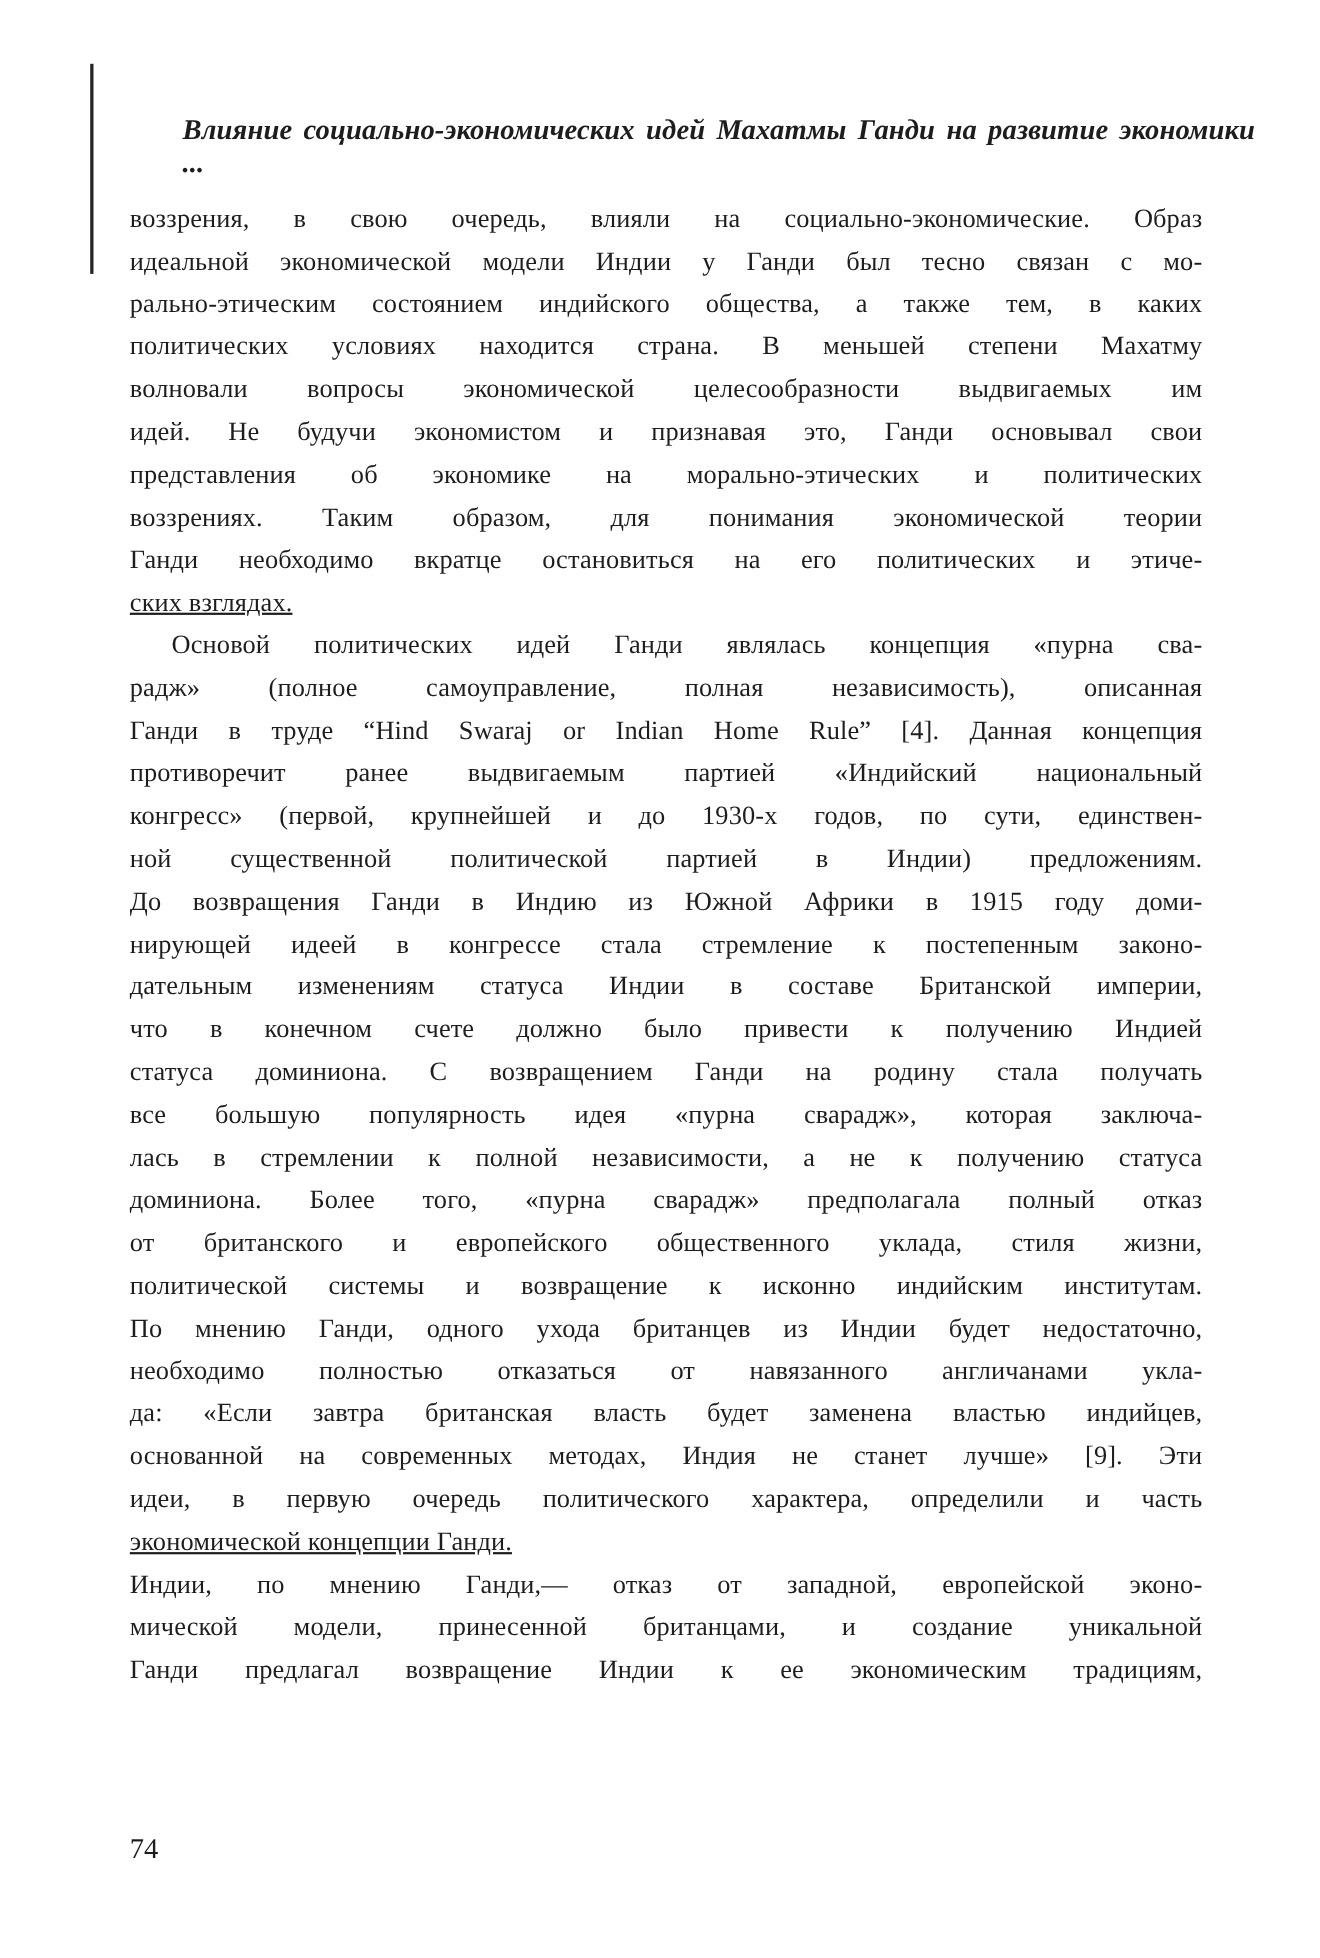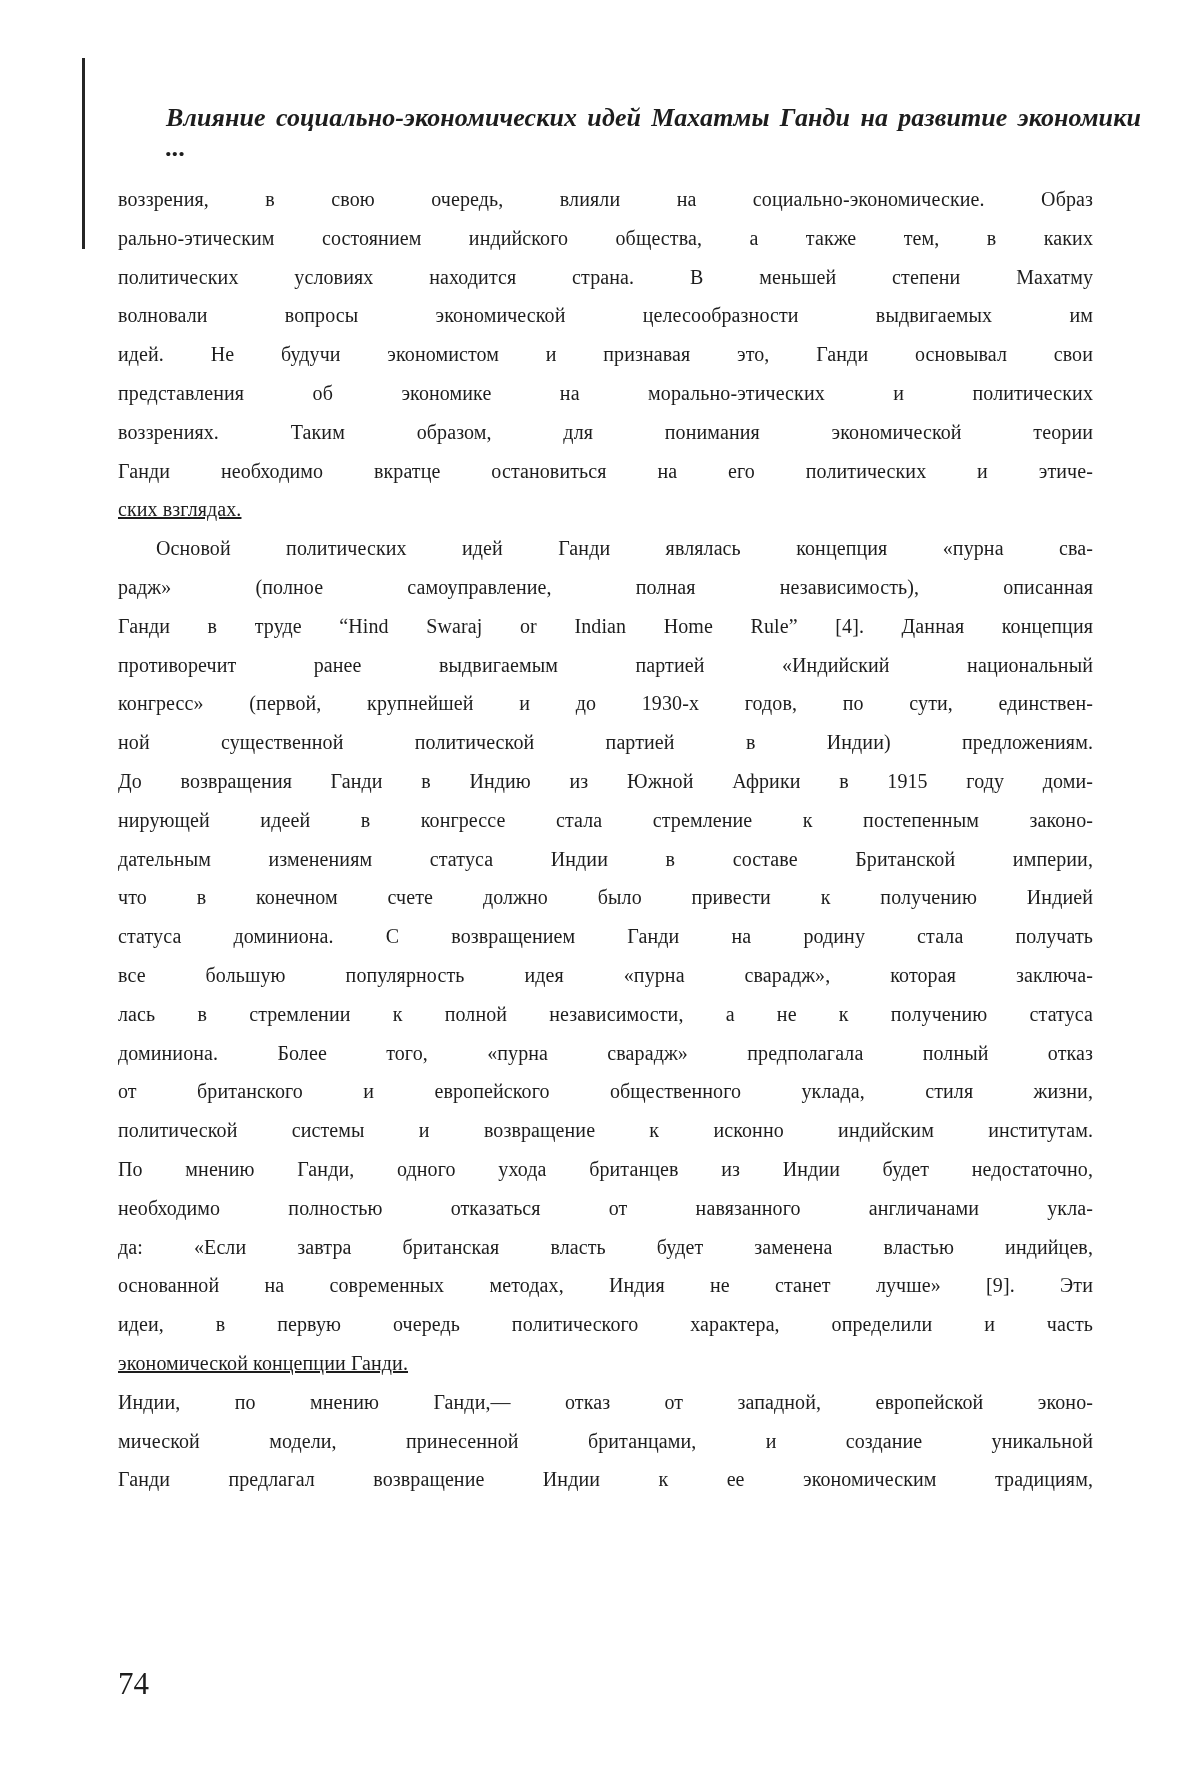--- a/index.html
+++ b/index.html
@@ -36,21 +36,21 @@
     text-align-last: justify;
     white-space: normal;
     letter-spacing: 0.1px;
     margin-left: 48px;
   }
   .text-block {
     position: absolute;
     left: 118px;
     top: 180px;
     width: 975px;
-    font-size: 20px;
+    font-size: 24px;
     line-height: 38.8px;
     letter-spacing: 0.1px;
   }
   .paragraph {
     margin: 0;
     padding: 0;
   }
   .line {
     text-align: justify;
     text-align-last: justify;
@@ -60,33 +60,34 @@
     text-align-last: left;
     text-decoration: underline;
   }
   .line.indent {
     text-indent: 38px;
   }
   .page-number {
     position: absolute;
     left: 118px;
     top: 1666px;
-    font-size: 31px;
+    font-size: 26px;
     line-height: 1.15;
   }
 </style>
 </head>
 <body>
 
 <div class="page" style="--text-color: #1d1d1d; --page-bg: #ffffff; --rule-color: #262626;">
   <div class="margin-rule"></div>
   <div class="running-header">Влияние социально-экономических идей Махатмы Ганди на развитие экономики ...</div>
   <div class="text-block" id="text-block">
       <div class="paragraph">
         <div class="line">воззрения, в свою очередь, влияли на социально-экономические. Образ</div>
+        <div class="line">идеальной экономической модели Индии у Ганди был тесно связан с мо-</div>
         <div class="line">рально-этическим состоянием индийского общества, а также тем, в каких</div>
         <div class="line">политических условиях находится страна. В меньшей степени Махатму</div>
         <div class="line">волновали вопросы экономической целесообразности выдвигаемых им</div>
         <div class="line">идей. Не будучи экономистом и признавая это, Ганди основывал свои</div>
         <div class="line">представления об экономике на морально-этических и политических</div>
         <div class="line">воззрениях. Таким образом, для понимания экономической теории</div>
         <div class="line">Ганди необходимо вкратце остановиться на его политических и этиче-</div>
         <div class="line flush">ских взглядах.</div>
       </div>
       <div class="paragraph">

